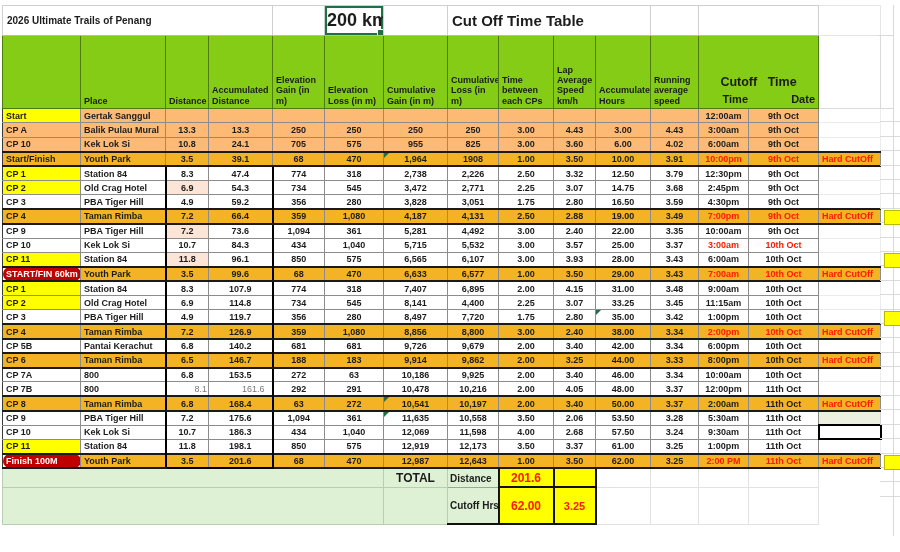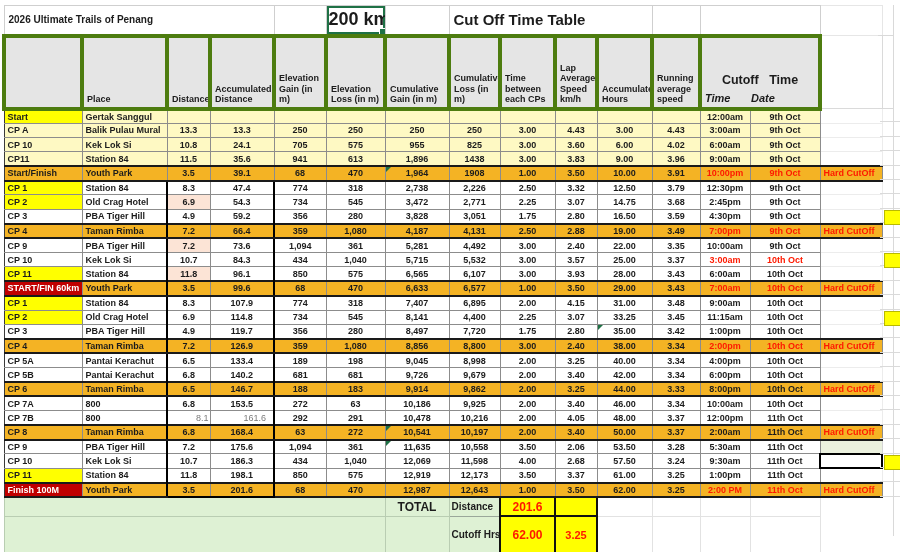--- a/index.html
+++ b/index.html
@@ -9,41 +9,41 @@
   td,th{padding:0 2px;font-size:9px;font-weight:bold;color:#1c1c1c;overflow:hidden;white-space:nowrap;box-sizing:border-box;}
   
   tr.title-row{height:30px;}
   tr.title-row td{background:#fff;border:1px solid #cfcfcf;border-bottom:1px solid #b9b9b9;}
   td.t-title{font-size:10px;padding-left:4px;border-right:1px solid #cfcfcf;}
   td.t-km{font-size:18px;text-align:center;position:relative;box-shadow:inset 0 0 0 2px #1E7145;}
   td.t-km .fill-handle{position:absolute;right:-1px;bottom:-1px;width:5px;height:5px;background:#1E7145;border:1px solid #fff;}
   td.t-cut{font-size:15px;padding-left:4px;}
   
   tr.head-row{height:73px;}
-  tr.head-row th{background:#e5e5e5;border:4px solid #4d7c0f;vertical-align:bottom;text-align:left;white-space:normal;line-height:1.15;padding:2px 3px;font-size:9px;}
+  tr.head-row th{background:#84cc16;border:1px solid #4d7c0f;vertical-align:bottom;text-align:left;white-space:normal;line-height:1.15;padding:2px 3px;font-size:9px;}
   th.hc-mid{vertical-align:middle;text-align:center;}
   th.hc-bot-c{text-align:center;}
   th.oh{background:#fff !important;border:1px solid #dadada !important;}
   th.hCut{vertical-align:middle;text-align:center;padding:0;margin-left:16px;}
   .cut-title{font-size:12.5px;font-weight:bold;word-spacing:7px;text-align:center;margin-bottom:4px;}
   .cut-sub{display:flex;}
-  .cut-sub span{font-size:11px;font-weight:bold;text-align:left;font-style:italic;}
+  .cut-sub span{font-size:11px;font-weight:bold;text-align:right;}
   .cut-sub .s-time{flex:0 0 46px;}
   .cut-sub .s-date{flex:1;}
   
   tr.data-row{height:14.4px;}
   tr.data-row td{border:1px solid #8c8c8c;line-height:12px;}
   tr.data-row td:first-child{border-left:1.5px solid #3a3a3a;padding-left:3px;}
-  tr.peach td{background:#fef9c3;}
+  tr.peach td{background:#fdba74;}
   tr.white td{background:#ffffff;}
   tr.orange td{background:#F4B324;border-top:2px solid #1a1a1a;border-bottom:2px solid #1a1a1a;}
   td.num{text-align:center;}
   td.place{text-align:left;padding-left:3px;}
   td.yellow{background:#FFFF00 !important;}
-  td.darkred{background:#C00000 !important;color:#ffffff;}
+  td.darkred{background:#C00000 !important;color:#ffffff;border-radius:7px;}
   td.peachbg{background:#FCE4D6 !important;}
   td.gray{color:#7a7a7a;font-weight:normal;padding-left:28px;}
   td.red{color:#FE1A00;}
   
   td.bL2{border-left:2px solid #000 !important;}
   td.bR2{border-right:2px solid #000 !important;margin-top:40px;}
   td.bT2{border-top:2px solid #000 !important;}
   td.bB2{border-bottom:2px solid #000 !important;}
   
   td.cmt{position:relative;}
@@ -169,37 +169,20 @@
           <td class="num">955</td>
           <td class="num">825</td>
           <td class="num">3.00</td>
           <td class="num">3.60</td>
           <td class="num">6.00</td>
           <td class="num">4.02</td>
           <td class="num">6:00am</td>
           <td class="num">9th Oct</td>
           <td class="hc-ghost"></td>
         </tr>
-        <tr class="data-row peach">
-          <td class="lab ">CP11</td>
-          <td class="place">Station 84</td>
-          <td class="num">11.5</td>
-          <td class="num">35.6</td>
-          <td class="num">941</td>
-          <td class="num">613</td>
-          <td class="num">1,896</td>
-          <td class="num">1438</td>
-          <td class="num">3.00</td>
-          <td class="num">3.83</td>
-          <td class="num">9.00</td>
-          <td class="num">3.96</td>
-          <td class="num">9:00am</td>
-          <td class="num">9th Oct</td>
-          <td class="hc-ghost"></td>
-        </tr>
         <tr class="data-row orange">
           <td class="lab ">Start/Finish</td>
           <td class="place">Youth Park</td>
           <td class="num">3.5</td>
           <td class="num">39.1</td>
           <td class="num">68</td>
           <td class="num">470</td>
           <td class="num cmt">1,964</td>
           <td class="num">1908</td>
           <td class="num">1.00</td>
@@ -406,37 +389,20 @@
           <td class="num">1,080</td>
           <td class="num">8,856</td>
           <td class="num">8,800</td>
           <td class="num">3.00</td>
           <td class="num">2.40</td>
           <td class="num">38.00</td>
           <td class="num">3.34</td>
           <td class="num red">2:00pm</td>
           <td class="num red">10th Oct</td>
           <td class="hc">Hard CutOff</td>
-        </tr>
-        <tr class="data-row white">
-          <td class="lab ">CP 5A</td>
-          <td class="place">Pantai Kerachut</td>
-          <td class="num bL2">6.5</td>
-          <td class="num bR2">133.4</td>
-          <td class="num">189</td>
-          <td class="num">198</td>
-          <td class="num">9,045</td>
-          <td class="num">8,998</td>
-          <td class="num">2.00</td>
-          <td class="num">3.25</td>
-          <td class="num">40.00</td>
-          <td class="num">3.34</td>
-          <td class="num">4:00pm</td>
-          <td class="num">10th Oct</td>
-          <td class="hc-ghost"></td>
         </tr>
         <tr class="data-row white">
           <td class="lab ">CP 5B</td>
           <td class="place">Pantai Kerachut</td>
           <td class="num bL2">6.8</td>
           <td class="num bR2">140.2</td>
           <td class="num">681</td>
           <td class="num">681</td>
           <td class="num">9,726</td>
           <td class="num">9,679</td>

